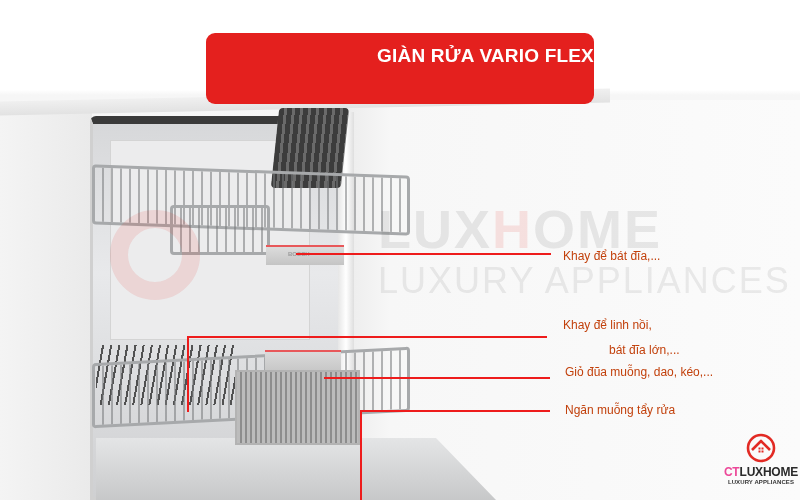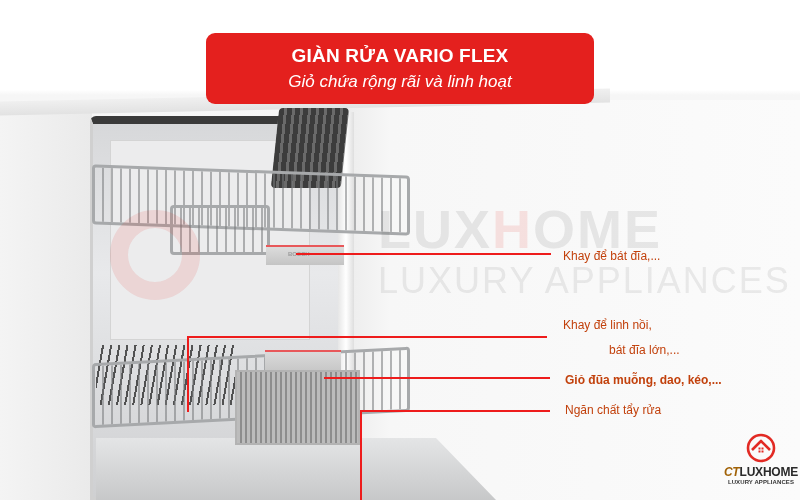--- a/index.html
+++ b/index.html
@@ -50,34 +50,34 @@
   
   .watermark { position: absolute; left: 110px; top: 198px; opacity: .12; pointer-events: none; }
   .wm-circle { position: absolute; left: 0; top: 12px; width: 90px; height: 90px; border-radius: 50%;
     border: 18px solid #e22a24; }
   .wm-line1 { position: absolute; left: 268px; top: 0; font-size: 54px; font-weight: bold; color: #555; letter-spacing: 2px; white-space: nowrap; }
   .wm-line1 .h { color: #e22a24; }
   .wm-line2 { position: absolute; left: 268px; top: 62px; font-size: 36px; color: #666; letter-spacing: 2px; white-space: nowrap; }
 
   
   .banner { position: absolute; left: 206px; top: 33px; width: 388px; height: 71px;
-    background: #e4201e; border-radius: 9px; text-align: center; color: #fff; }
+    background: #e4201e; border-radius: 9px; text-align: right; color: #fff; }
   .banner-title { display: block; margin-top: 12px; font-size: 19px; font-weight: bold; letter-spacing: .2px; }
   .banner-sub { display: block; margin-top: 5px; font-size: 17px; font-style: italic; }
 
   
   .line { position: absolute; background: #ee1c1c; }
 
   .label { position: absolute; font-size: 12px; color: #c2410c; white-space: nowrap; line-height: 24px; }
 
   
   .logo { position: absolute; left: 722px; top: 433px; width: 78px; height: 67px; text-align: center; }
   .logo-icon { display: block; margin: 0 auto; width: 30px; height: 30px; }
   .logo-name { display: block; font-size: 12px; font-weight: bold; color: #2a2a2a; letter-spacing: -.2px; margin-top: 2px; }
-  .logo-name .ct { color: #a16207; font-style: italic; }
+  .logo-name .ct { color: #ec4899; }
   .logo-tag { display: block; font-size: 6px; font-weight: bold; color: #333; letter-spacing: .1px; margin-top: 0px; }
 </style>
 </head>
 <body>
 
 <div class="scene">
   <div class="right-wall"></div>
   <div class="left-cabinet"></div>
   <div class="counter"></div>
   <div class="tub"></div>
@@ -97,37 +97,36 @@
 </div>
 
 <div class="watermark">
   <div class="wm-circle"></div>
   <div class="wm-line1"><span>LUX</span><span class="h">H</span><span>OME</span></div>
   <div class="wm-line2">LUXURY APPLIANCES</div>
 </div>
 
 <div class="banner">
   <span class="banner-title">GIÀN RỬA VARIO FLEX</span>
-  <span class="banner-sub">Giỏ chứa rộng rãi và linh hoạt</span>
 </div>
 
 <div class="line" style="left:296px; top:253px; width:255px; height:2px;"></div>
 <div class="label" style="left:563px; top:244px;">Khay để bát đĩa,...</div>
 
 <div class="line" style="left:187px; top:336px; width:360px; height:2px;"></div>
 <div class="line" style="left:187px; top:336px; width:2px; height:76px;"></div>
 <div class="label" style="left:563px; top:313px;">Khay để linh nồi,</div>
 <div class="label" style="left:563px; top:338px;margin-left:46px;">bát đĩa lớn,...</div>
 
 <div class="line" style="left:324px; top:377px; width:226px; height:2px;"></div>
-<div class="label" style="left:565px; top:368px;font-weight:bold;">Giỏ đũa muỗng, dao, kéo,...</div>
+<div class="label" style="left:565px; top:360px;">Giỏ đũa muỗng, dao, kéo,...</div>
 
 <div class="line" style="left:360px; top:410px; width:190px; height:2px;"></div>
 <div class="line" style="left:360px; top:410px; width:2px; height:90px;"></div>
-<div class="label" style="left:565px; top:398px;">Ngăn chất tẩy rửa</div>
+<div class="label" style="left:565px; top:398px;">Ngăn muỗng tẩy rửa</div>
 
 <div class="logo">
   <svg class="logo-icon" viewBox="0 0 30 30">
     <circle cx="15" cy="15" r="13" fill="none" stroke="#e22a24" stroke-width="2.6"></circle>
     <path d="M6 17 L15 8 L24 17" fill="none" stroke="#e22a24" stroke-width="2.6" stroke-linejoin="round"></path>
     <rect x="12.5" y="14.5" width="2" height="2" fill="#e22a24"></rect>
     <rect x="15.5" y="14.5" width="2" height="2" fill="#e22a24"></rect>
     <rect x="12.5" y="17.5" width="2" height="2" fill="#e22a24"></rect>
     <rect x="15.5" y="17.5" width="2" height="2" fill="#e22a24"></rect>
   </svg>

